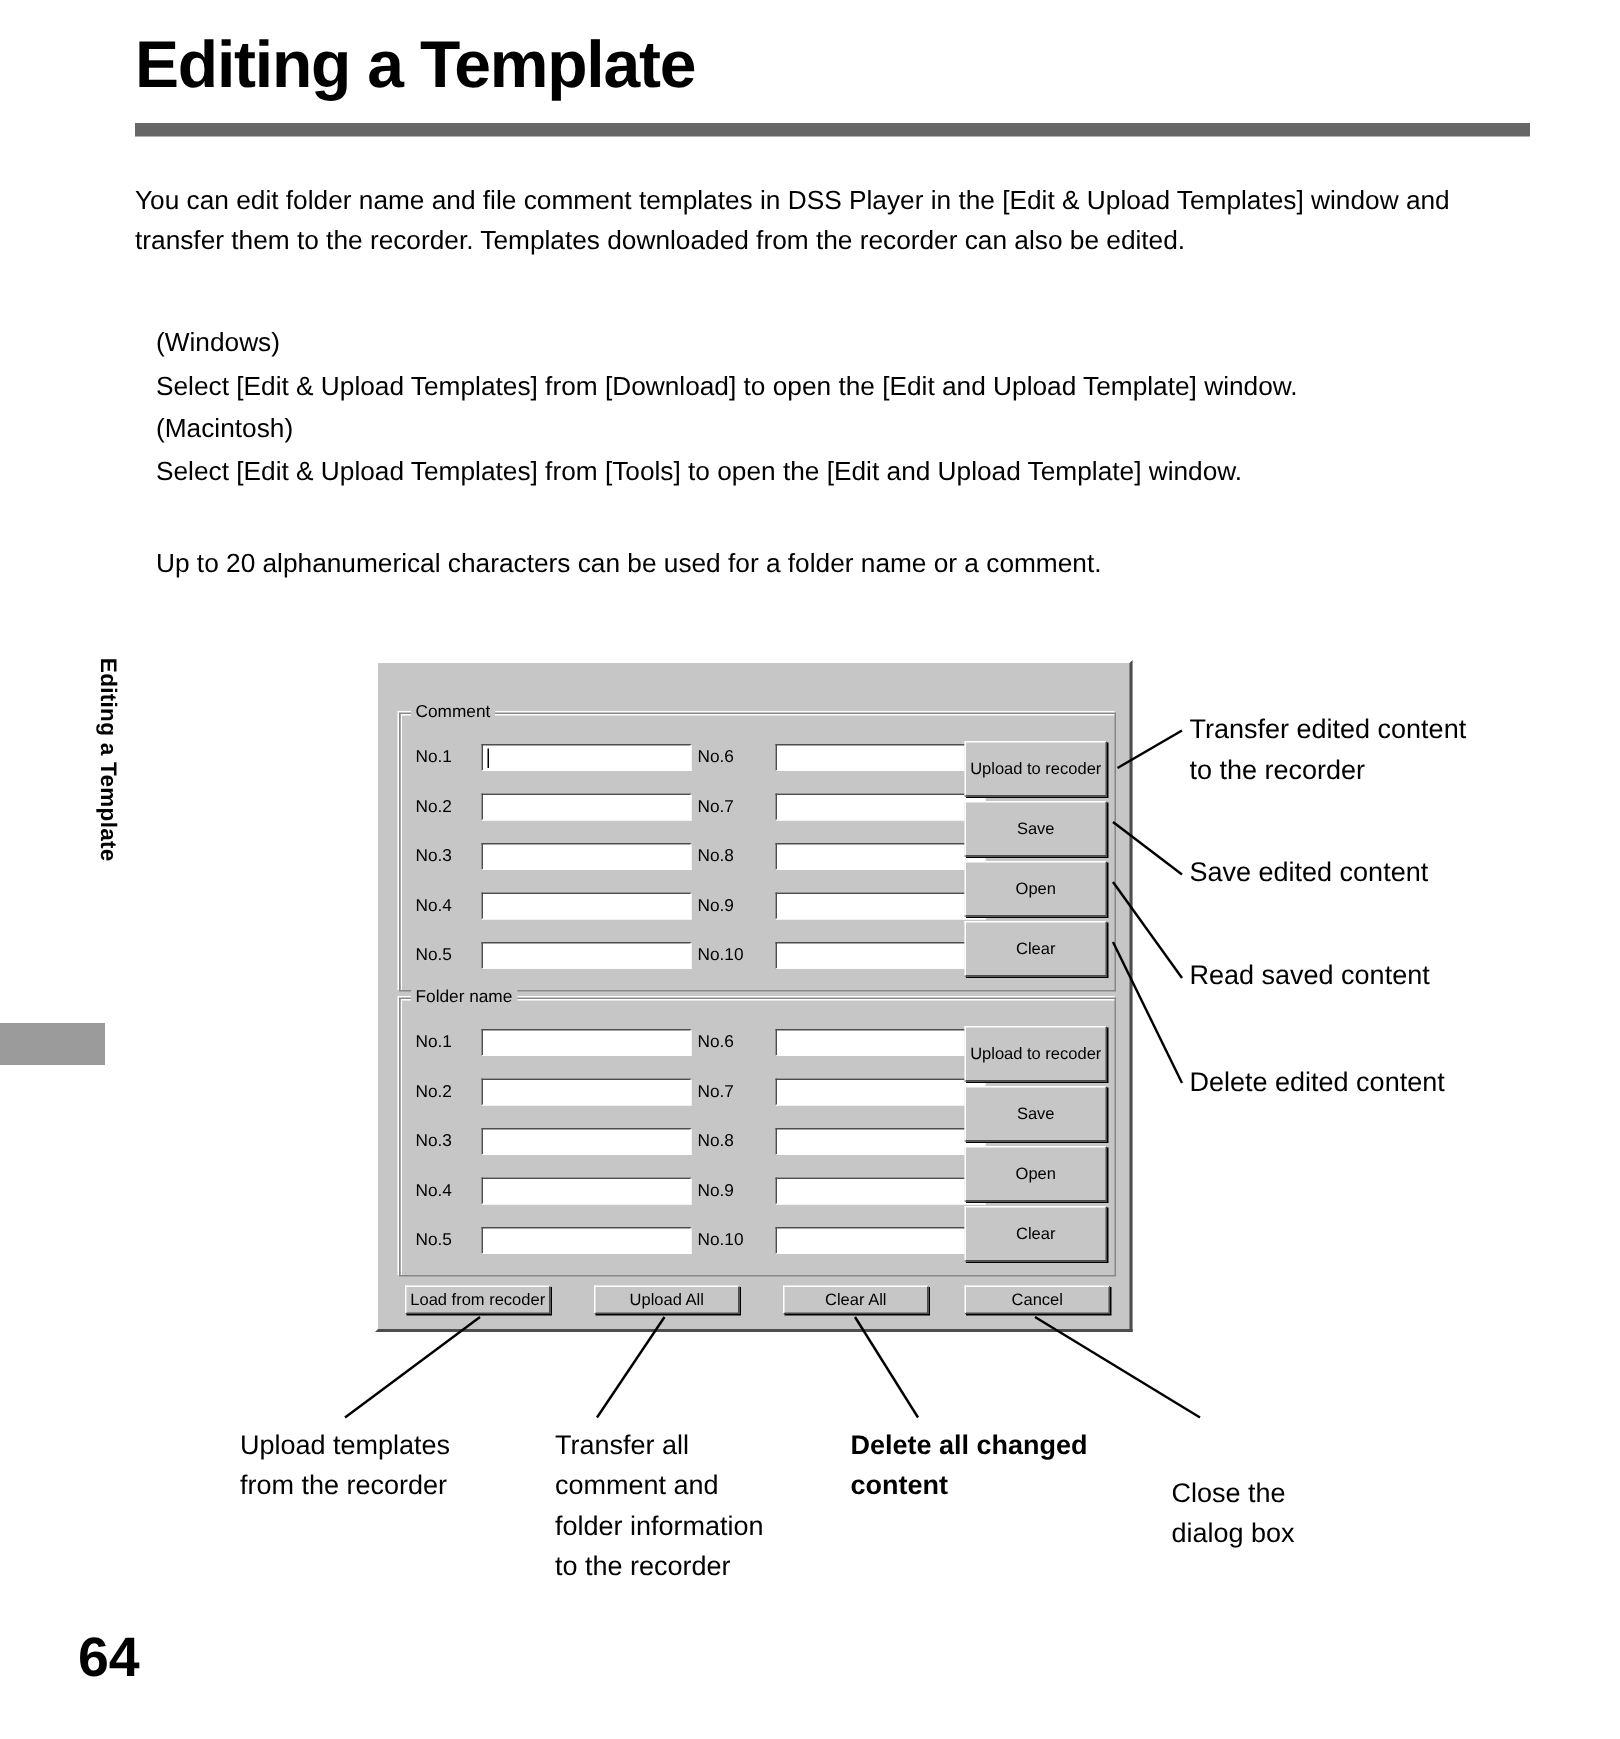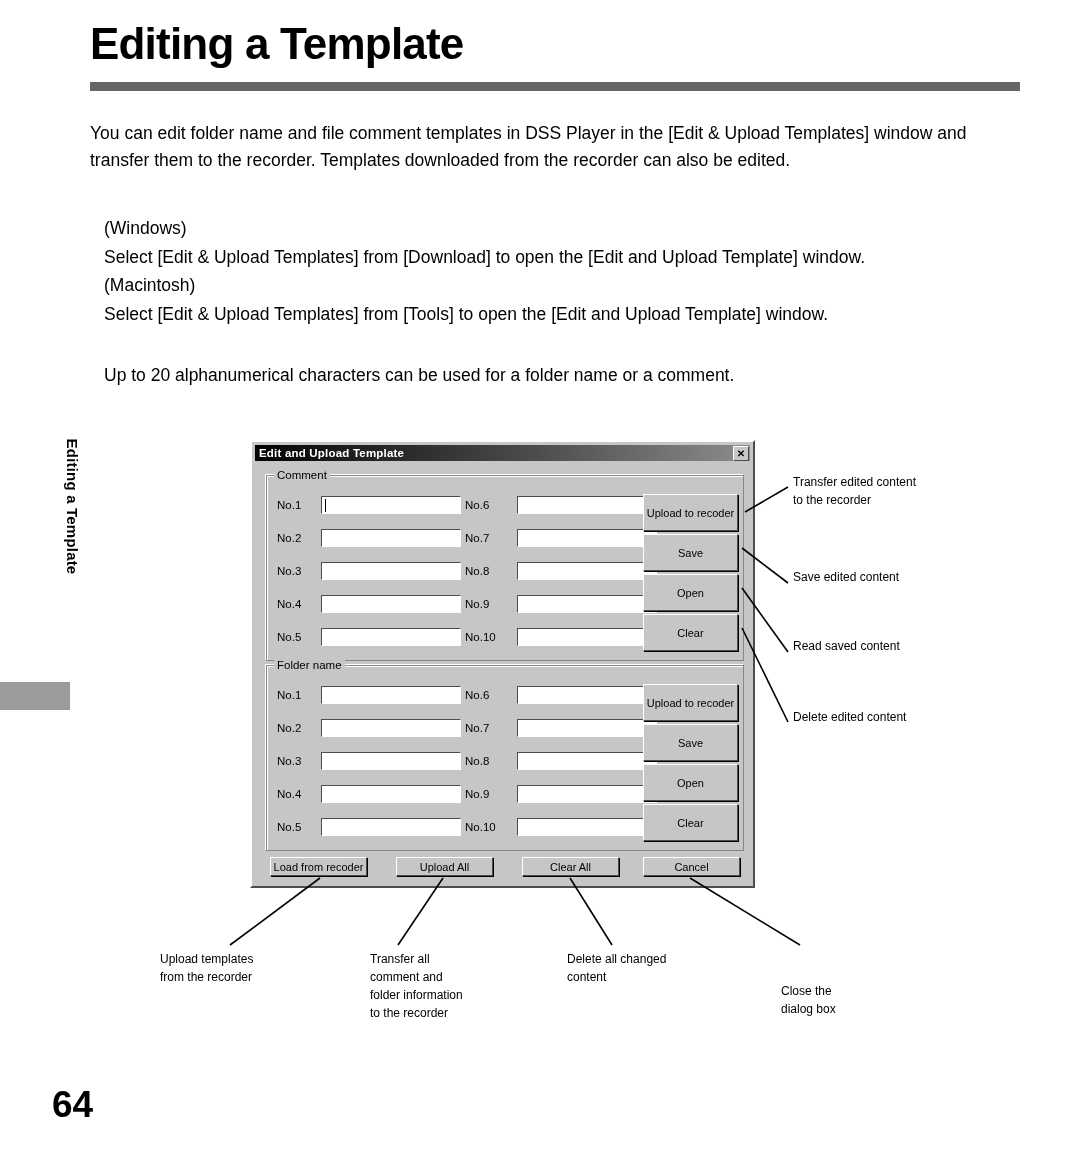--- a/index.html
+++ b/index.html
@@ -218,21 +218,21 @@
 
   
   #callouts {
     position: absolute;
     left: 0; top: 0;
     width: 1080px; height: 1159px;
     pointer-events: none;
   }
   .callout-text {
     position: absolute;
-    font-size: 12px;
+    font-size: 18px;
     line-height: 1.5;
     color: #000;
     white-space: pre-line;
   }
 </style>
 </head>
 <body>
 
 <div id="page-title">Editing a Template</div>
 <div id="title-rule"></div>
@@ -248,24 +248,20 @@
 Select [Edit &amp; Upload Templates] from [Download] to open the [Edit and Upload Template] window.
 (Macintosh)
 Select [Edit &amp; Upload Templates] from [Tools] to open the [Edit and Upload Template] window.</div>
 </div>
 <div class="para" id="limit-para">
   <div>Up to 20 alphanumerical characters can be used for a folder name or a comment.</div>
 </div>
 
 <div id="dialog">
 
-  <div id="titlebar">
-    <span id="titlebar-text">Edit and Upload Template</span>
-    <span id="close-button">✕</span>
-  </div>
 
   <div class="groupbox" id="group-comment">
     <span class="groupbox-legend">Comment</span>
 
     <div class="field-row col-left" style="left:10px; top:19px;">
       <span class="field-label">No.1</span>
       <div class="field-input">
           <span class="caret"></span>
         </div>
     </div>
@@ -388,18 +384,18 @@
 <div class="callout-text" style="left:793px; top:568px; width:250px;">Save edited content</div>
 <div class="callout-text" style="left:793px; top:637px; width:250px;">Read saved content</div>
 <div class="callout-text" style="left:793px; top:708px; width:250px;">Delete edited content</div>
 
 <div class="callout-text" style="left:160px; top:950px; width:200px;">Upload templates
 from the recorder</div>
 <div class="callout-text" style="left:370px; top:950px; width:180px;">Transfer all
 comment and
 folder information
 to the recorder</div>
-<div class="callout-text" style="left:567px; top:950px; width:190px;">Delete all changed
+<div class="callout-text" style="left:567px; top:950px; width:190px;font-weight:bold;">Delete all changed
 content</div>
 <div class="callout-text" style="left:781px; top:950px; width:160px;margin-top:32px;">Close  the
 dialog box</div>
 
 <div id="page-number">64</div>
 
 </body></html>

